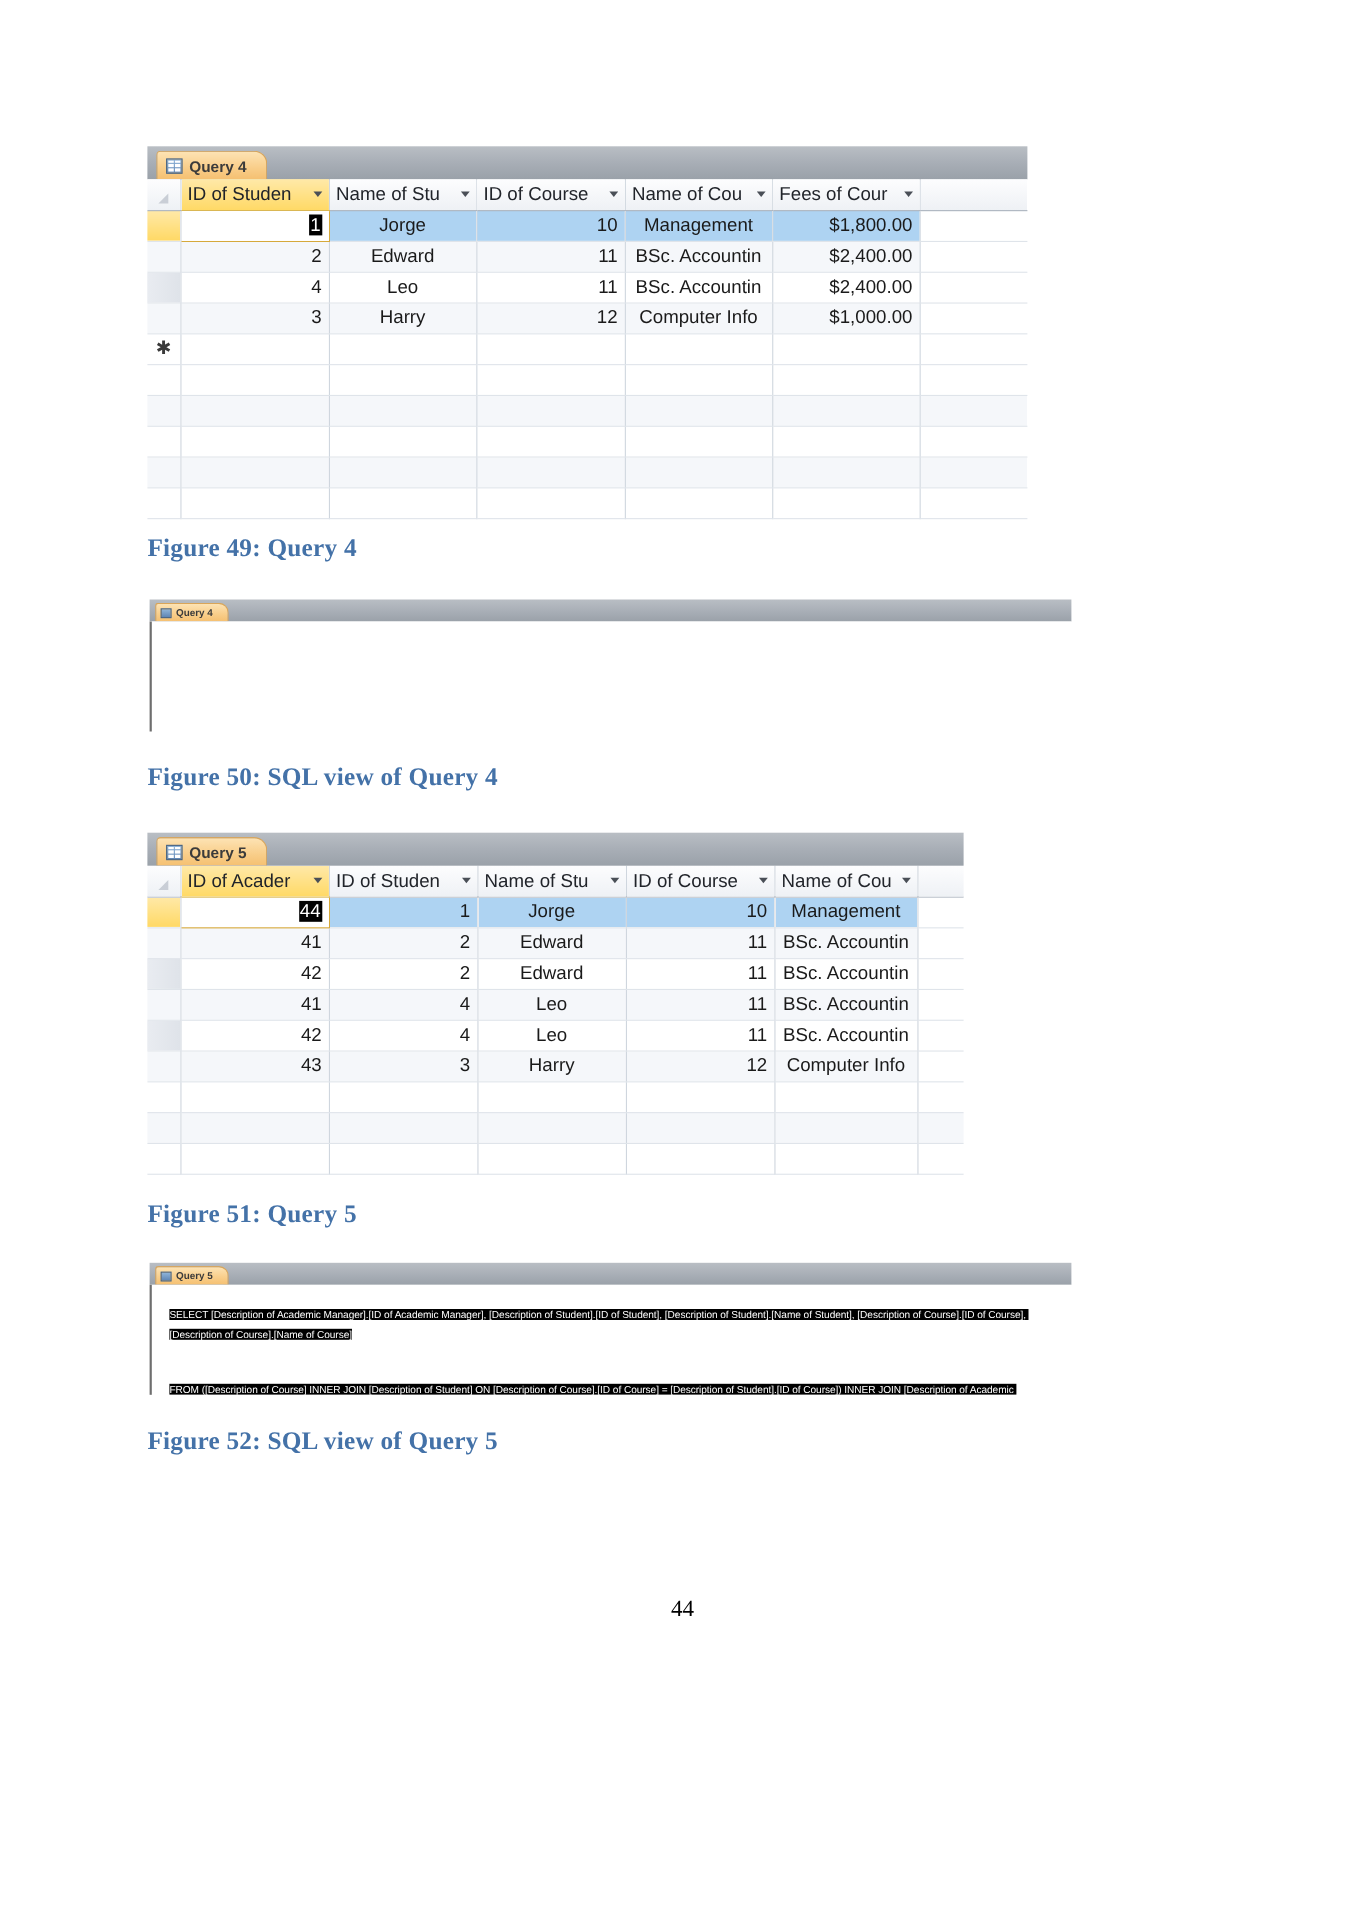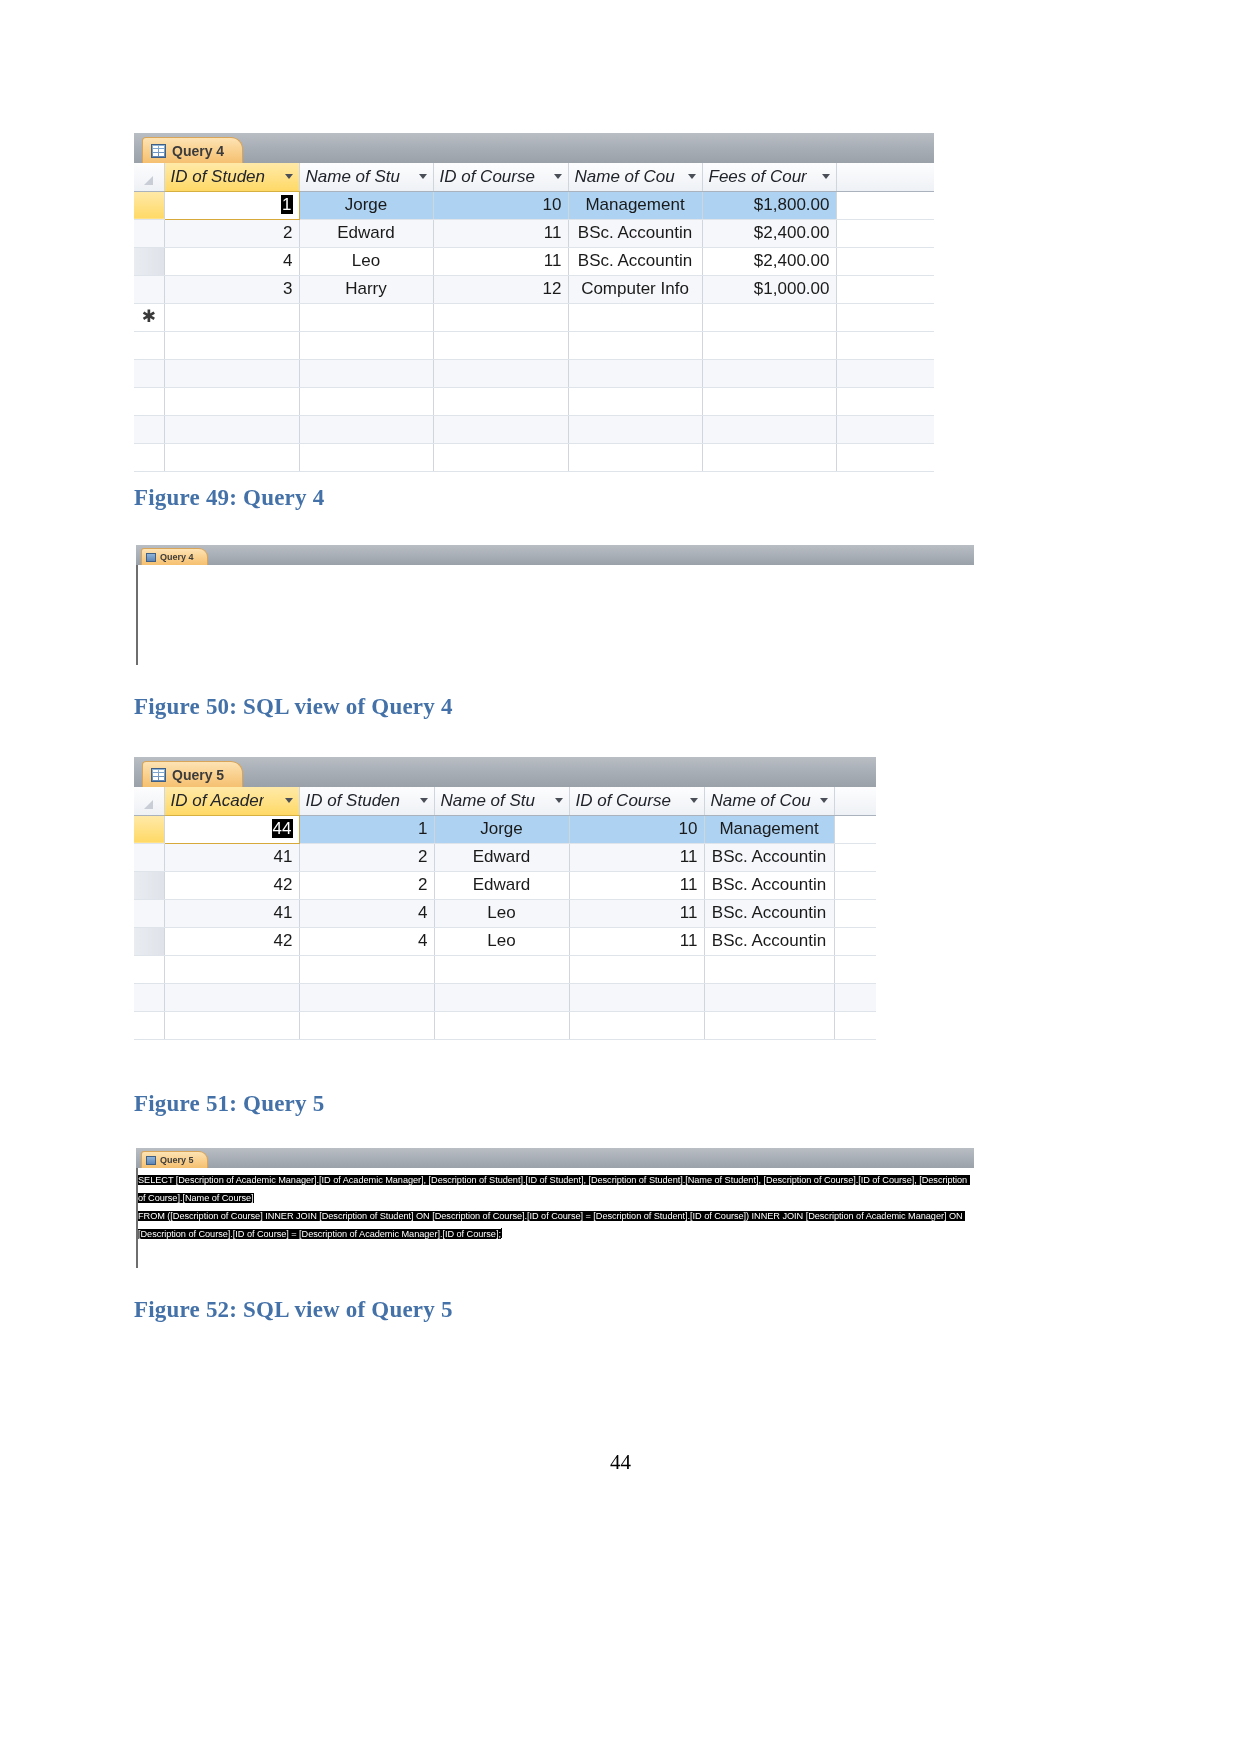--- a/index.html
+++ b/index.html
@@ -96,21 +96,20 @@
     overflow: hidden;
     white-space: nowrap;
   }
   .grid th {
     background: linear-gradient(to bottom, #fdfdfe 0%, #eef1f5 100%);
     border-bottom: 1px solid #a9b2bd;
     font-weight: normal;
     text-align: right;
     position: relative;
     color: #21242a;
-    font-style: italic;
   }
   .grid th.sorted {
     background: linear-gradient(to bottom, #ffe9a8 0%, #ffd966 100%);
     border-bottom: 1px solid #d6b041;
   }
   .th-inner {
     display: flex;
     align-items: center;
     justify-content: space-between;
     gap: 4px;
@@ -223,21 +222,21 @@
     color: #ffffff;
     background: #000000;
     display: inline;
     box-decoration-break: clone;
     -webkit-box-decoration-break: clone;
     white-space: pre-wrap;
     word-break: normal;
     letter-spacing: -0.05px;
   }
   .sql-line { margin: 0; padding: 0; white-space: nowrap; overflow: hidden; }
-  .sql-wrapline { margin: 0; padding: 0; }
+  .sql-wrapline { margin: 0; padding: 16px; }
   .sql-caret {
     display: inline-block;
     width: 1px;
     height: 10px;
     background: #000000;
     vertical-align: -1px;
   }
 
   
   .page-number {
@@ -534,20 +533,29 @@
       </tr>
       <tr>
         <td class="rowsel"></td>
         <td class="num">42</td>
         <td class="num">4</td>
         <td class="txt">Leo</td>
         <td class="num">11</td>
         <td class="txt">BSc. Accountin</td>
         <td style="border-right:none;background:#ffffff"></td>
       </tr>
+      <tr class="alt">
+        <td class="rowsel"></td>
+        <td class="num">43</td>
+        <td class="num">3</td>
+        <td class="txt">Harry</td>
+        <td class="num">12</td>
+        <td class="txt">Computer Info</td>
+        <td style="border-right:none;background:#ffffff"></td>
+      </tr>
       <tr class="blank">
         <td class="rowsel"></td>
         <td></td>
         <td></td>
         <td></td>
         <td></td>
         <td></td>
         <td style="border-right:none"></td>
       </tr>
       <tr class="blank alt">

